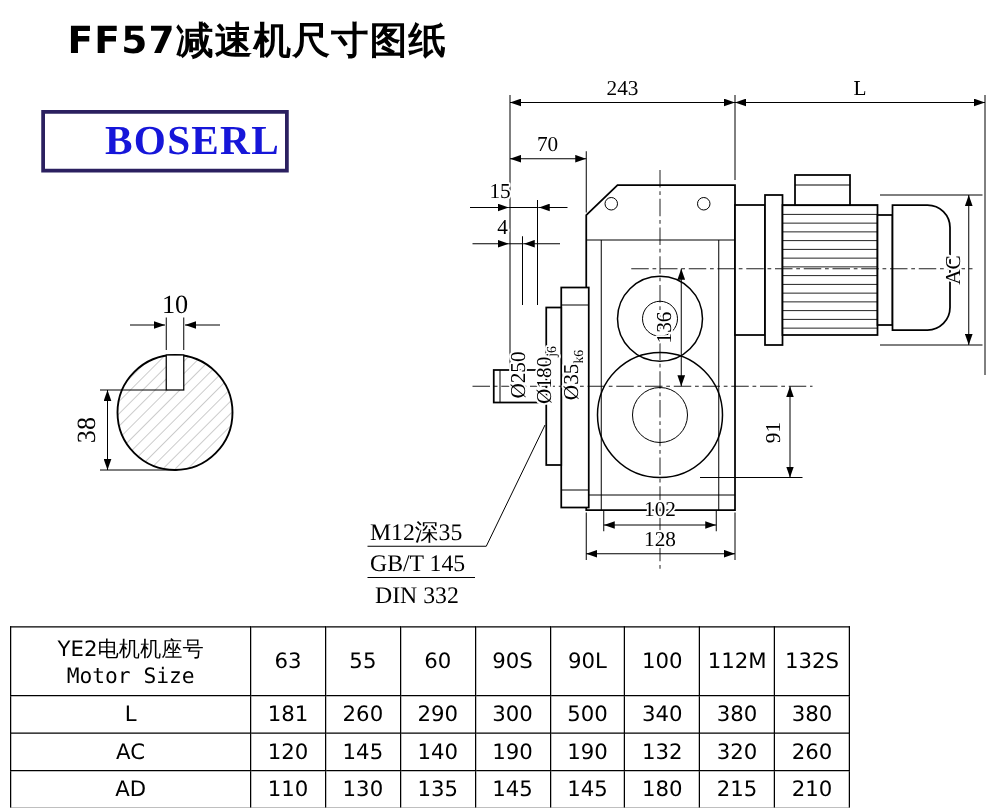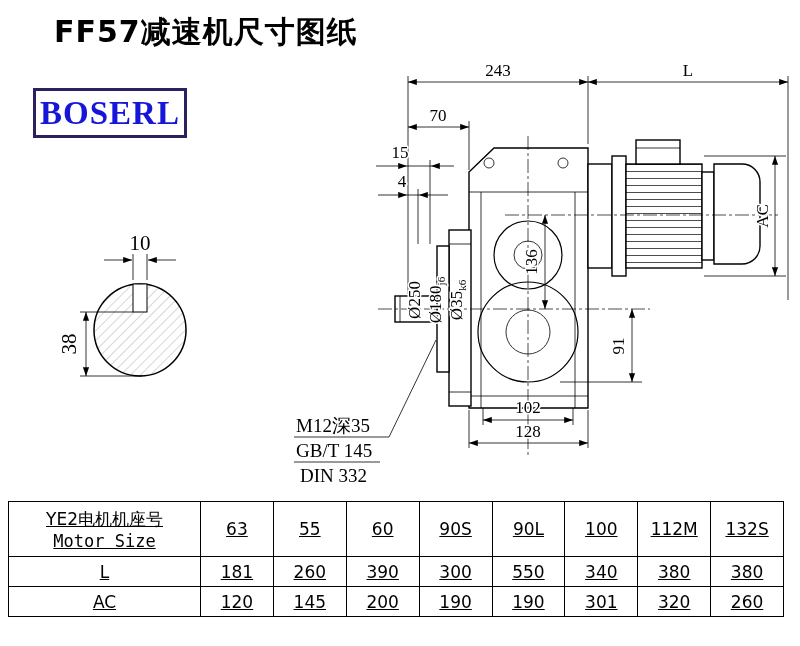--- a/index.html
+++ b/index.html
@@ -1,38 +1,38 @@
 <!DOCTYPE html>
 <html><head>
 <meta charset="utf-8">
 <style>
   html,body{margin:0;padding:0;}
   body{width:800px;height:646px;background:#ffffff;position:relative;overflow:hidden;
        font-family:"DejaVu Sans",sans-serif;color:#000;}
   .title{position:absolute;left:54px;top:12px;font-size:30px;font-weight:bold;letter-spacing:1px;}
   .logo{position:absolute;left:33px;top:88px;width:148px;height:44px;border:3px solid #2b2060;
         color:#1616d9;font-family:"Liberation Serif",serif;font-weight:bold;font-size:33px;
-        display:flex;align-items:center;justify-content:center;letter-spacing:1px;background:#fff;}
+        display:flex;align-items:center;justify-content:center;letter-spacing:1px;background:#fff;padding-left:44px;}
   svg.drawing{position:absolute;left:0;top:0;}
 
   
   .o{fill:#fff;stroke:#000;stroke-width:1.4px;}
   .nf{fill:none;stroke:#000;stroke-width:1.2px;}
   .thin{stroke:#000;stroke-width:0.8px;fill:none;}
   .cl{stroke:#000;stroke-width:0.7px;stroke-dasharray:14 3 3 3;fill:none;}
   .dim{stroke:#000;stroke-width:0.8px;fill:none;marker-start:url(#arr);marker-end:url(#arr);}
   .arr1{stroke:#000;stroke-width:0.8px;fill:none;marker-end:url(#arr);}
   .dtxt{font-family:"Liberation Serif",serif;font-size:17px;fill:#000;text-anchor:middle;
         paint-order:stroke;stroke:#fff;stroke-width:3px;stroke-linejoin:round;}
   .big{font-size:21px;}
   .ntxt{font-family:"Liberation Serif",serif;font-size:19px;fill:#000;text-anchor:start;}
   .sub{font-size:11px;}
 
   
-  table.spec{position:absolute;left:8px;top:501px;width:776px;border-collapse:collapse;table-layout:fixed;text-decoration:underline;}
+  table.spec{position:absolute;left:8px;top:501px;width:672px;border-collapse:collapse;table-layout:fixed;}
   .spec td{border:1px solid #000;text-align:center;vertical-align:middle;font-size:17px;padding:0;height:29px;}
   .spec tr.hdr td{height:54px;}
   .mono{font-family:"DejaVu Sans Mono",monospace;font-size:17px;}
 </style>
 </head>
 <body>
 
 <div class="title">FF57减速机尺寸图纸</div>
 <div class="logo">BOSERL</div>
 
@@ -189,32 +189,43 @@
     <td>90S</td>
     <td>90L</td>
     <td>100</td>
     <td>112M</td>
     <td>132S</td>
   </tr>
   <tr>
     <td>L</td>
     <td>181</td>
     <td>260</td>
-    <td>390</td>
+    <td>290</td>
     <td>300</td>
-    <td>550</td>
+    <td>500</td>
     <td>340</td>
     <td>380</td>
     <td>380</td>
   </tr>
   <tr>
     <td>AC</td>
     <td>120</td>
     <td>145</td>
-    <td>200</td>
+    <td>140</td>
     <td>190</td>
     <td>190</td>
-    <td>301</td>
+    <td>132</td>
     <td>320</td>
     <td>260</td>
   </tr>
+  <tr>
+    <td>AD</td>
+    <td>110</td>
+    <td>130</td>
+    <td>135</td>
+    <td>145</td>
+    <td>145</td>
+    <td>180</td>
+    <td>215</td>
+    <td>210</td>
+  </tr>
 </tbody>
   </table>
 
 </body></html>

